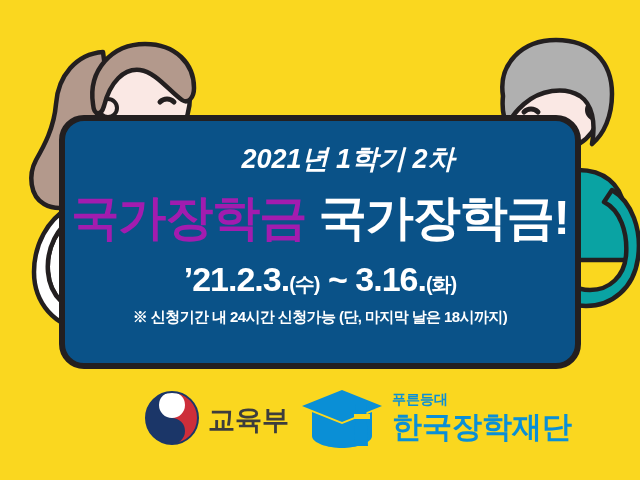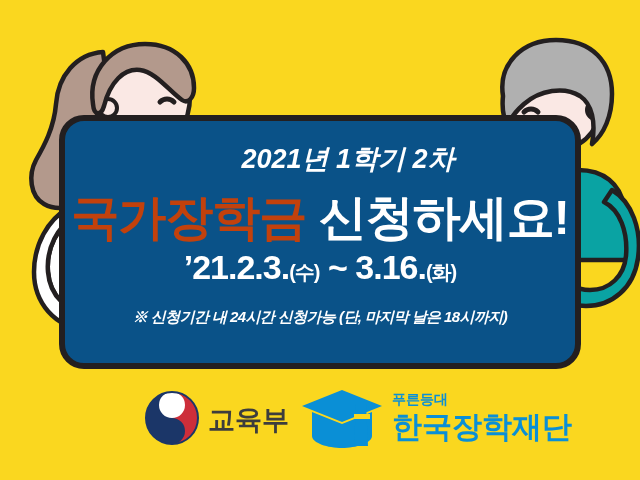--- a/index.html
+++ b/index.html
@@ -11,25 +11,25 @@
   }
   #stage { position:absolute; inset:0; width:640px; height:480px; }
   #art { position:absolute; left:0; top:0; width:640px; height:480px; }
 
   .txt { position:absolute; width:100%; text-align:center; color:#ffffff;
          letter-spacing:-0.5px; white-space:nowrap; }
 
   #line-term   { top:141px; font-size:27px; font-weight:700; font-style:italic;
                  letter-spacing:0px;margin-left:28px; }
   #line-main   { top:186px; font-size:48px; font-weight:700; letter-spacing:-1px; }
-  #line-main .hl { color:#c2410c; }
+  #line-main .hl { color:#a21caf; }
   #line-main .wh { color:#ffffff; }
-  #line-date   { top:248px; font-size:34px; font-weight:700; letter-spacing:-1px; }
+  #line-date   { top:260px; font-size:34px; font-weight:700; letter-spacing:-1px; }
   #line-date .sm { font-size:20px; }
-  #line-note   { top:308px; font-size:15px; font-weight:600; letter-spacing:-0.6px;font-style:italic; }
+  #line-note   { top:308px; font-size:15px; font-weight:600; letter-spacing:-0.6px; }
 
   .logo-label { font-weight:700; fill:#3d3d3d; }
 </style>
 </head>
 <body>
 
 <div id="stage">
 
   <svg id="art" viewBox="0 0 640 480">
 
@@ -119,21 +119,21 @@
       <path d="M356 404 L366 404 L368 446 L354 446 Z" fill="#0a8fd6"></path>
       <rect x="354" y="414" width="16" height="5" fill="#fad71f"></rect>
       <text x="392" y="404" font-size="14" font-weight="700" fill="#0a8fd6" font-family="'Liberation Sans', sans-serif">푸른등대</text>
       <text x="392" y="437" font-size="30" font-weight="700" fill="#0a8fd6" font-family="'Liberation Sans', sans-serif">한국장학재단</text>
     </g>
   </svg>
 
   <div class="txt" id="line-term">2021년 1학기 2차</div>
 
   <div class="txt" id="line-main">
-    <span class="hl">국가장학금</span><span> </span><span class="wh">신청하세요!</span>
+    <span class="hl">국가장학금</span><span> </span><span class="wh">국가장학금!</span>
   </div>
 
   <div class="txt" id="line-date">
     <span>’21</span><span>.2.3.</span><span class="sm">(수)</span>
     <span>~</span>
     <span>3.16.</span><span class="sm">(화)</span>
   </div>
 
   <div class="txt" id="line-note">※ 신청기간 내 24시간 신청가능 (단, 마지막 날은 18시까지)</div>
 </div>

